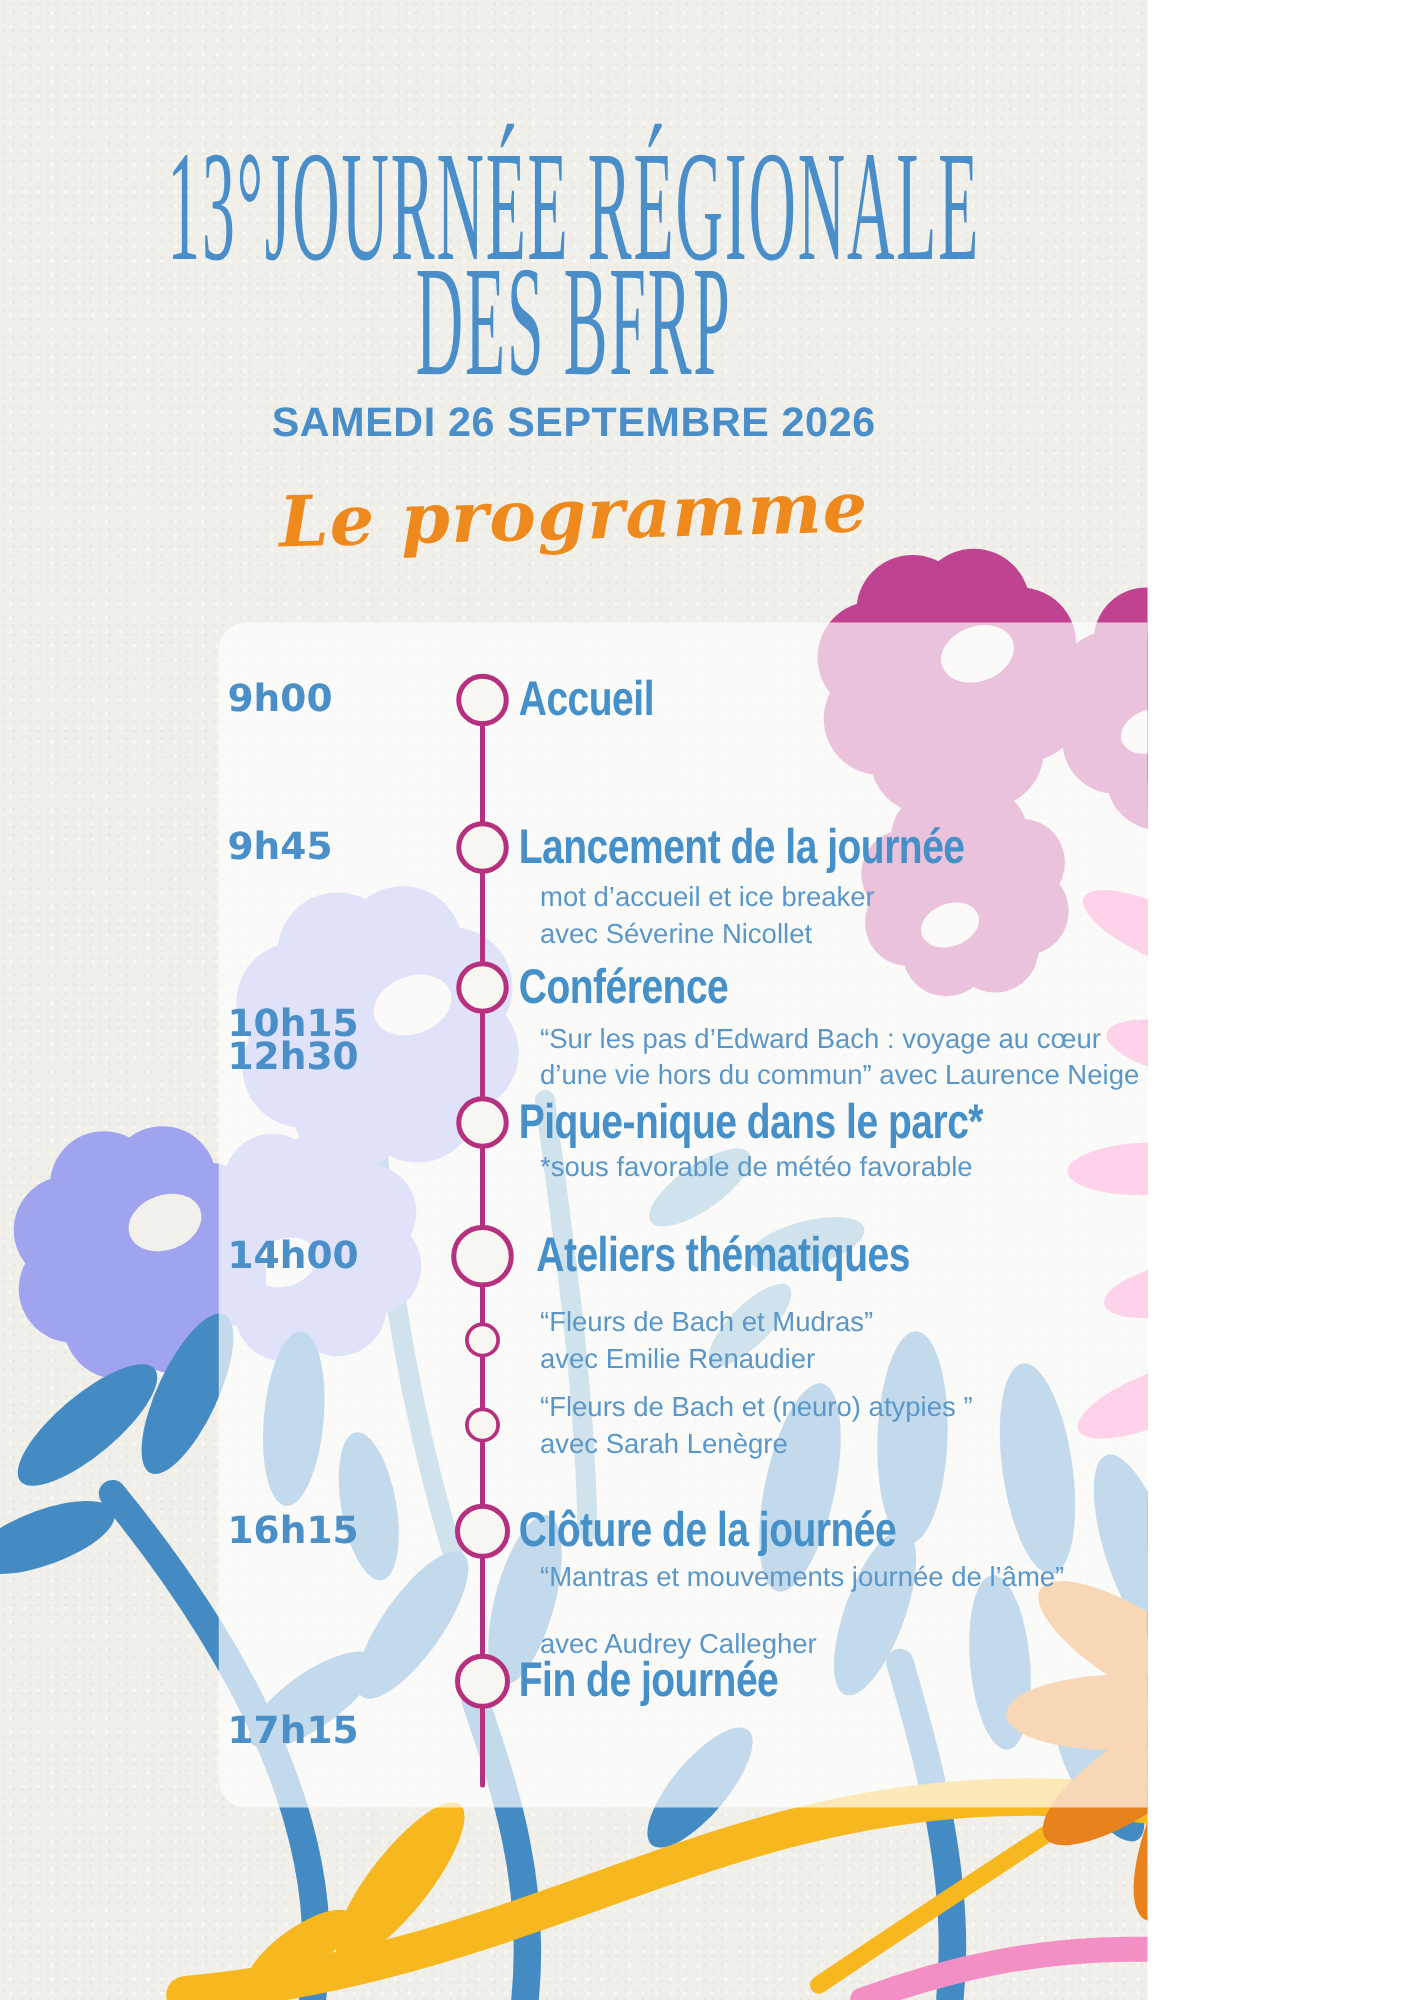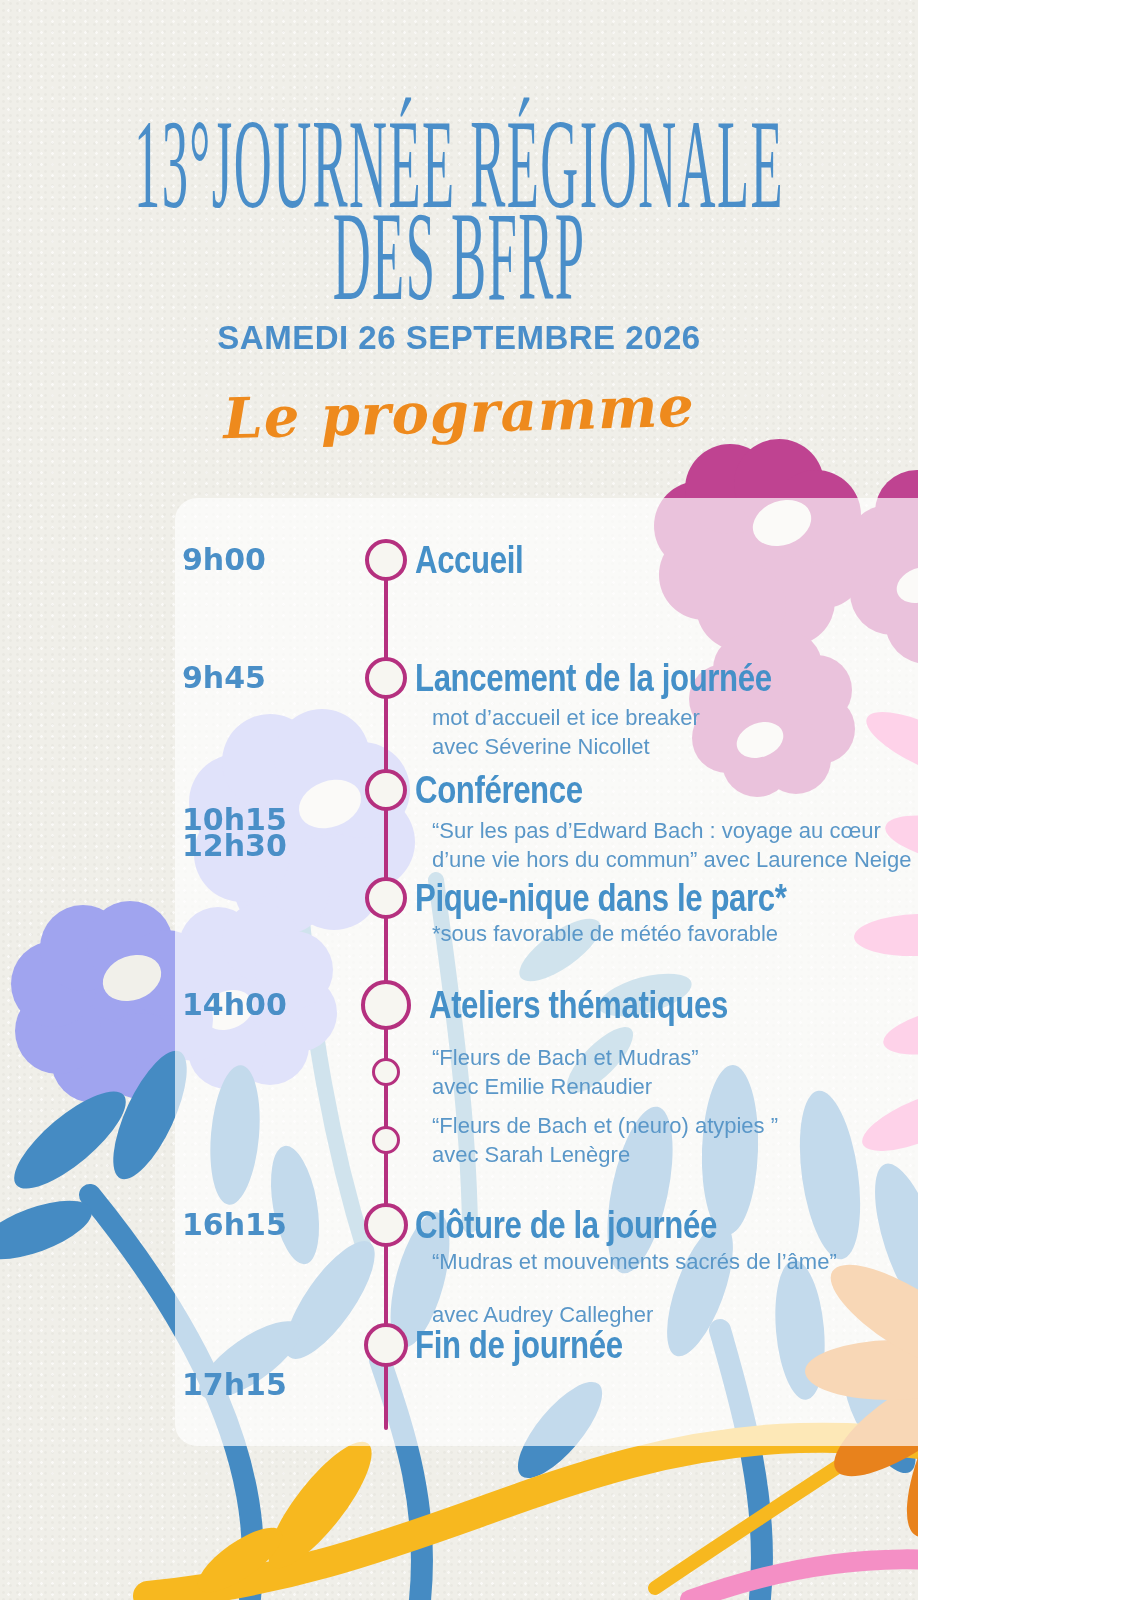--- a/index.html
+++ b/index.html
@@ -261,21 +261,21 @@
       </div>
       <div>
         <div class="dot small" style="width: 22px; height: 22px; left: 372px; top: 1126px;"></div>
         <div class="detail" style="top: 1111px; text-align: right;">“Fleurs de Bach et (neuro) atypies ”</div>
         <div class="detail" style="top: 1140px;">avec Sarah Lenègre</div>
       </div>
       <div>
         <div class="time" style="top: 1205px;">16h15</div>
         <div class="dot" style="width: 36px; height: 36px; left: 364px; top: 1203px;"></div>
         <div class="etitle" style="top: 1199px;">Clôture de la journée</div>
-        <div class="detail" style="top: 1247px;">“Mudras et mouvements sacrés de l’âme”</div>
+        <div class="detail" style="top: 1247px;">“Mantras et mouvements journée de l’âme”</div>
         <div class="detail" style="top: 1276px; margin-top: 24px;">avec Audrey Callegher</div>
       </div>
       <div>
         <div class="time" style="top: 1325px; margin-top: 40px;">17h15</div>
         <div class="dot" style="width: 36px; height: 36px; left: 364px; top: 1323px;"></div>
         <div class="etitle" style="top: 1319px;">Fin de journée</div>
       </div>
     </div>
 </div>
 

